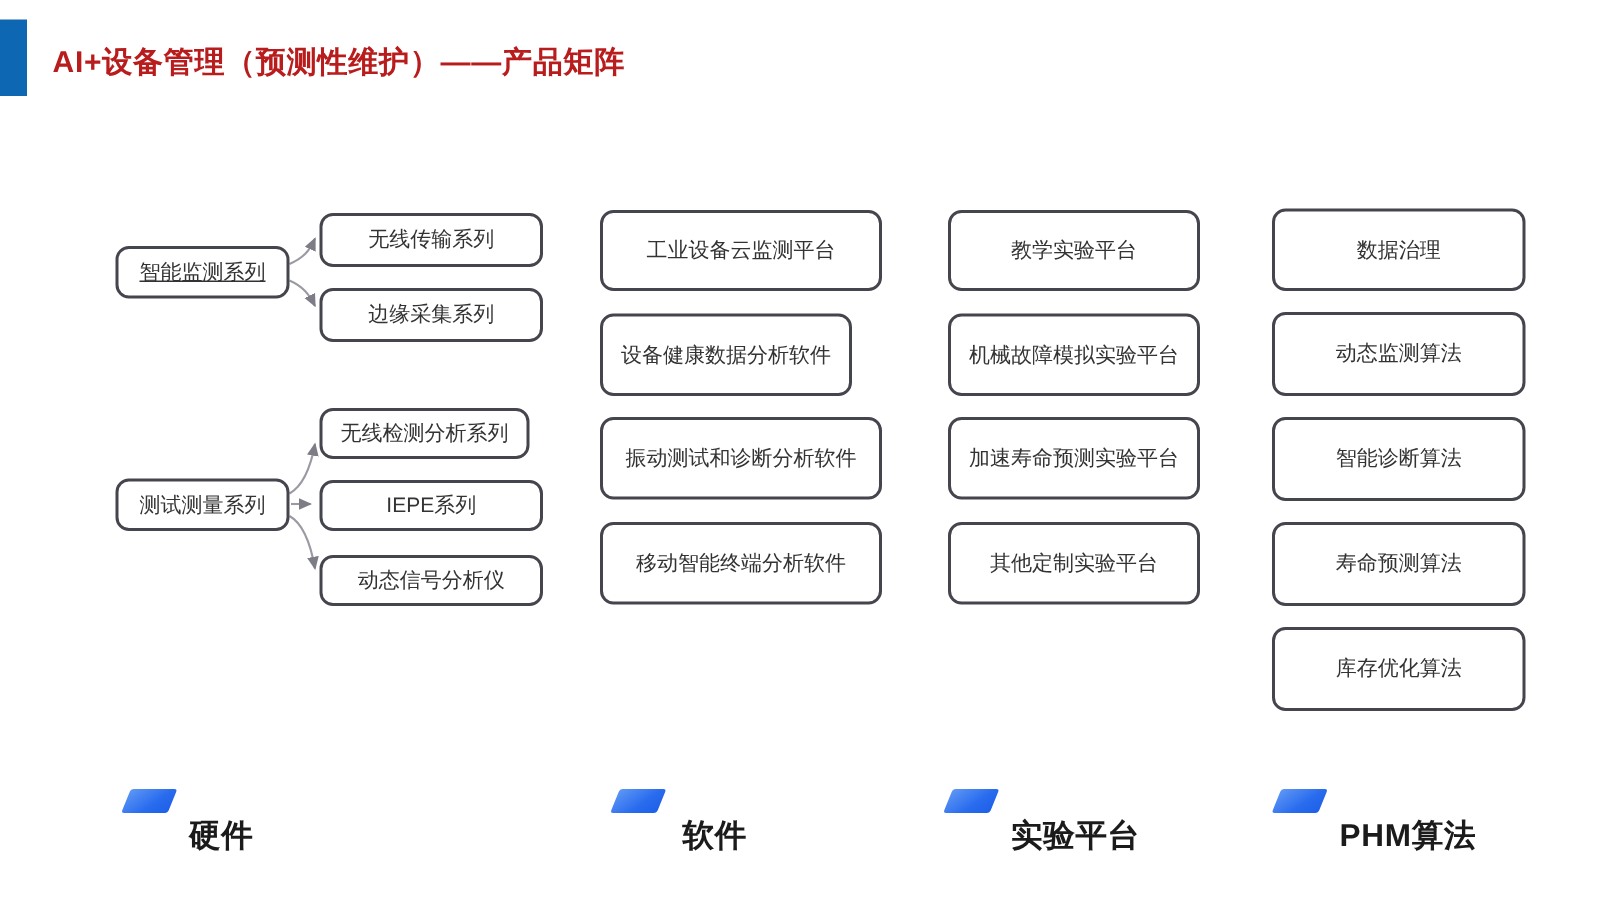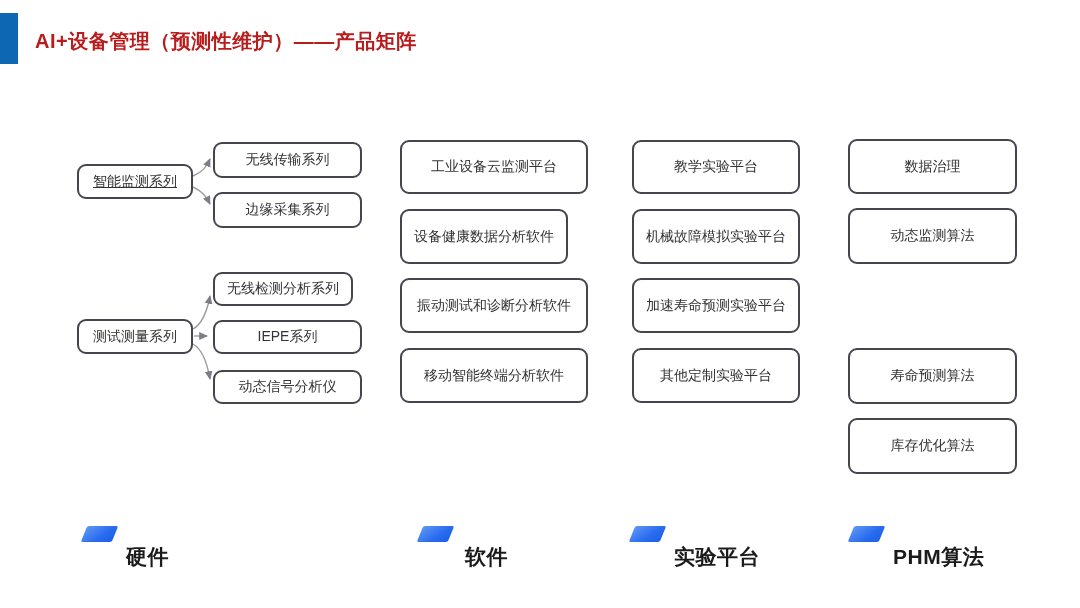--- a/index.html
+++ b/index.html
@@ -114,28 +114,29 @@
   <div class="node" style="left:400px; top:278px; width:188px; height:55px;">振动测试和诊断分析软件</div>
   <div class="node" style="left:400px; top:348px; width:188px; height:55px;">移动智能终端分析软件</div>
 
   <div class="node" style="left:632px; top:140px; width:168px; height:54px;">教学实验平台</div>
   <div class="node" style="left:632px; top:209px; width:168px; height:55px;">机械故障模拟实验平台</div>
   <div class="node" style="left:632px; top:278px; width:168px; height:55px;">加速寿命预测实验平台</div>
   <div class="node" style="left:632px; top:348px; width:168px; height:55px;">其他定制实验平台</div>
 
   <div class="node" style="left:848px; top:139px; width:169px; height:55px;">数据治理</div>
   <div class="node" style="left:848px; top:208px; width:169px; height:56px;">动态监测算法</div>
+  <div class="node" style="left:848px; top:278px; width:169px; height:56px;">智能诊断算法</div>
   <div class="node" style="left:848px; top:418px; width:169px; height:56px;">库存优化算法</div>
   <div class="node" style="left:848px; top:348px; width:169px; height:56px;">寿命预测算法</div>
 
   <div class="category" style="left:84px;">
     <div class="para-icon"></div>
     <div class="category-label">硬件</div>
   </div>
-  <div class="category" style="left:420px;gap:14px;">
+  <div class="category" style="left:410px;gap:14px;">
     <div class="para-icon"></div>
     <div class="category-label">软件</div>
   </div>
   <div class="category" style="left:632px;">
     <div class="para-icon"></div>
     <div class="category-label">实验平台</div>
   </div>
   <div class="category" style="left:851px;">
     <div class="para-icon"></div>
     <div class="category-label">PHM算法</div>

